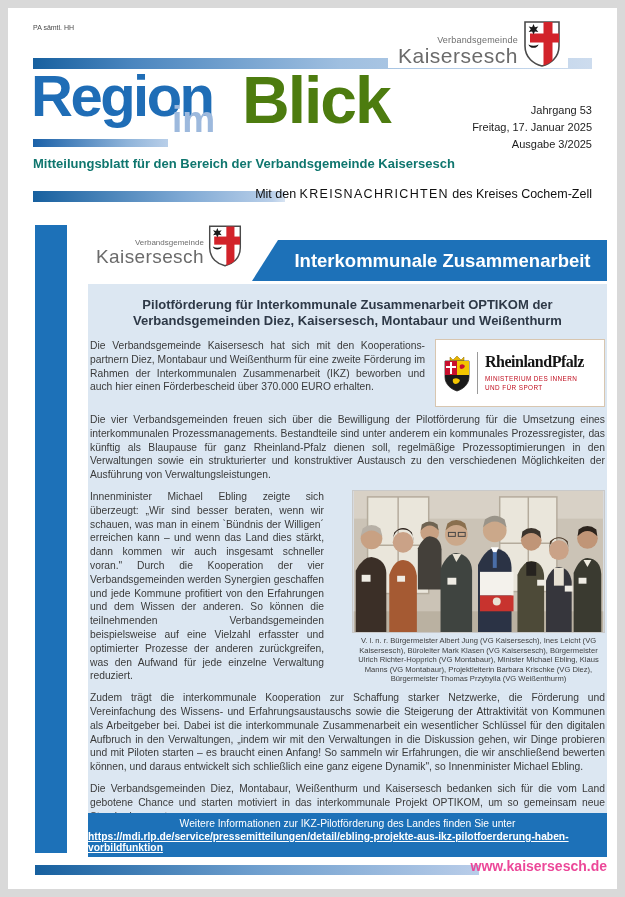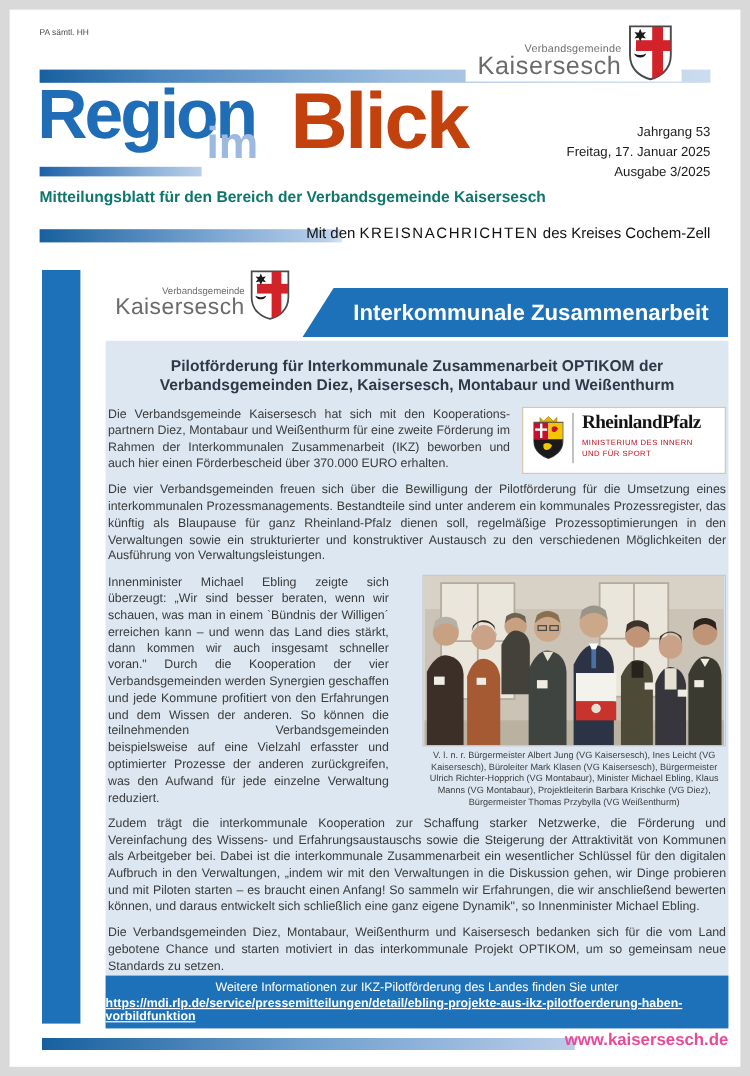--- a/index.html
+++ b/index.html
@@ -25,21 +25,21 @@
   .vg-logo-top .small{ font-size:9px; letter-spacing:.2px; margin-bottom:1px; }
   .vg-logo-top .big{ font-size:21px; letter-spacing:.5px; line-height:20px; color:#6b6b6b; }
   .vg-logo-top svg{ margin-left:4px; }
 
   .word-region{ position:absolute; left:31px; top:62px; font-size:58px; font-weight:bold;
                 letter-spacing:-2.5px; color:#1f6db6; }
   .region-bar{ position:absolute; left:33px; top:139px; width:135px; height:8px;
                background:linear-gradient(90deg,#1b61a8,#8fb4da 70%,#b9cfe9); }
   .word-im{ position:absolute; left:172px; top:99px; font-size:37px; font-weight:bold; color:#9db9dd; }
   .word-blick{ position:absolute; left:242px; top:62px; font-size:66px; font-weight:bold;
-               letter-spacing:-2px; color:#c2410c; }
+               letter-spacing:-2px; color:#4d7c0f; }
   .issue-block{ position:absolute; right:33px; top:102px; text-align:right;
                 font-size:11px; color:#1c1c1c; line-height:17px; }
   .subtitle{ position:absolute; left:33px; top:156px; width:565px; font-size:13px;
              font-weight:bold; color:#0f766e; }
   .subheader-bar{ position:absolute; left:33px; top:191px; width:252px; height:11px;
                   background:linear-gradient(90deg,#17609f,#7fa9d4 60%,#b9cfe9 95%,#d8e4f2); }
   .subheader-text{ position:absolute; right:33px; top:187px; font-size:12.5px; color:#111; }
   .subheader-text .caps{ letter-spacing:1.3px; }
 
   
@@ -56,22 +56,22 @@
                    display:flex; align-items:center; justify-content:center; padding-left:26px; }
   .section-banner span{ color:#fff; font-size:18.5px; font-weight:bold; }
 
   .content-box{ position:absolute; left:88px; top:284px; width:519px; height:573px;
                 background:var(--content-bg); padding:10px 2px 0; }
   .article-title{ text-align:center; font-size:13px; line-height:16px; font-weight:bold;
                   color:#2e3947; margin:3px 0 10px; }
   .content-box p{ font-size:10.3px; line-height:13.8px; color:var(--body-text);
                   text-align:justify; margin-bottom:8px; }
 
-  .rlp-logo{ float:right; width:170px; height:56px; margin:0 0 6px 10px; background:#fff;
-             border:1px solid #d8c6b0; display:flex; align-items:flex-start; padding:4px 6px; }
+  .rlp-logo{ float:right; width:170px; height:68px; margin:0 0 6px 10px; background:#fff;
+             border:1px solid #d8c6b0; display:flex; align-items:center; padding:4px 6px; }
   .rlp-logo .divider{ width:1px; height:42px; background:#9a9a9a; margin:0 7px 0 5px; }
   .rlp-wordmark{ font-family:"Liberation Serif", serif; font-weight:bold; font-size:16px;
                  color:#141414; letter-spacing:-.5px; line-height:18px; }
   .rlp-ministry{ font-size:6.4px; color:var(--ministry-red); letter-spacing:.4px;
                  line-height:8.6px; margin-top:4px; }
 
   .photo-block{ float:right; width:253px; margin:0 0 4px 28px; }
   .photo-block svg{ display:block; border:1px solid #c9c9c9; }
   .photo-caption{ font-size:7.6px; line-height:9.6px; color:#3d3d3d; text-align:center; margin-top:3px; }
   .clear{ clear:both; }

